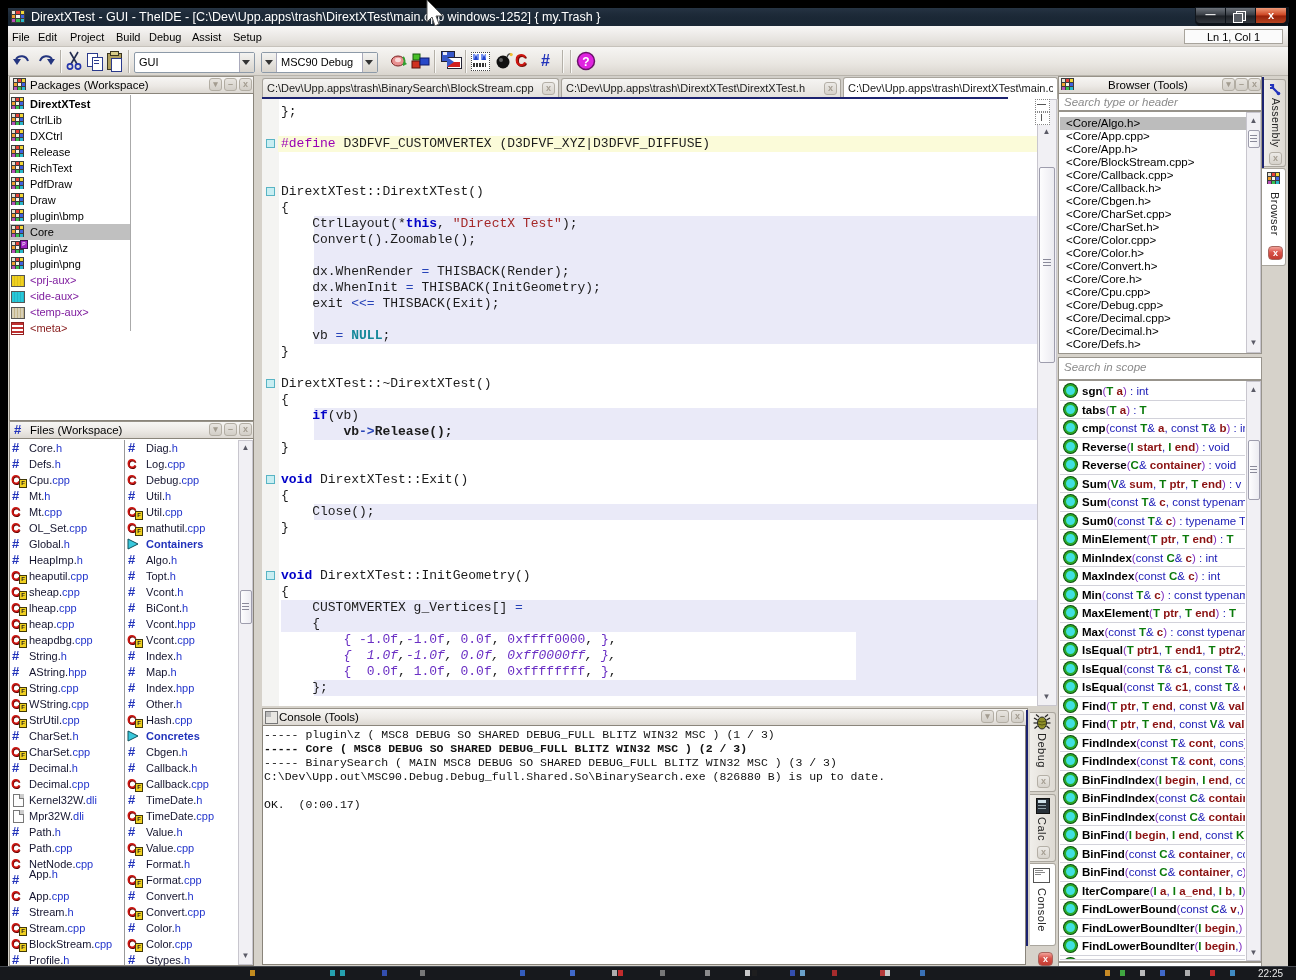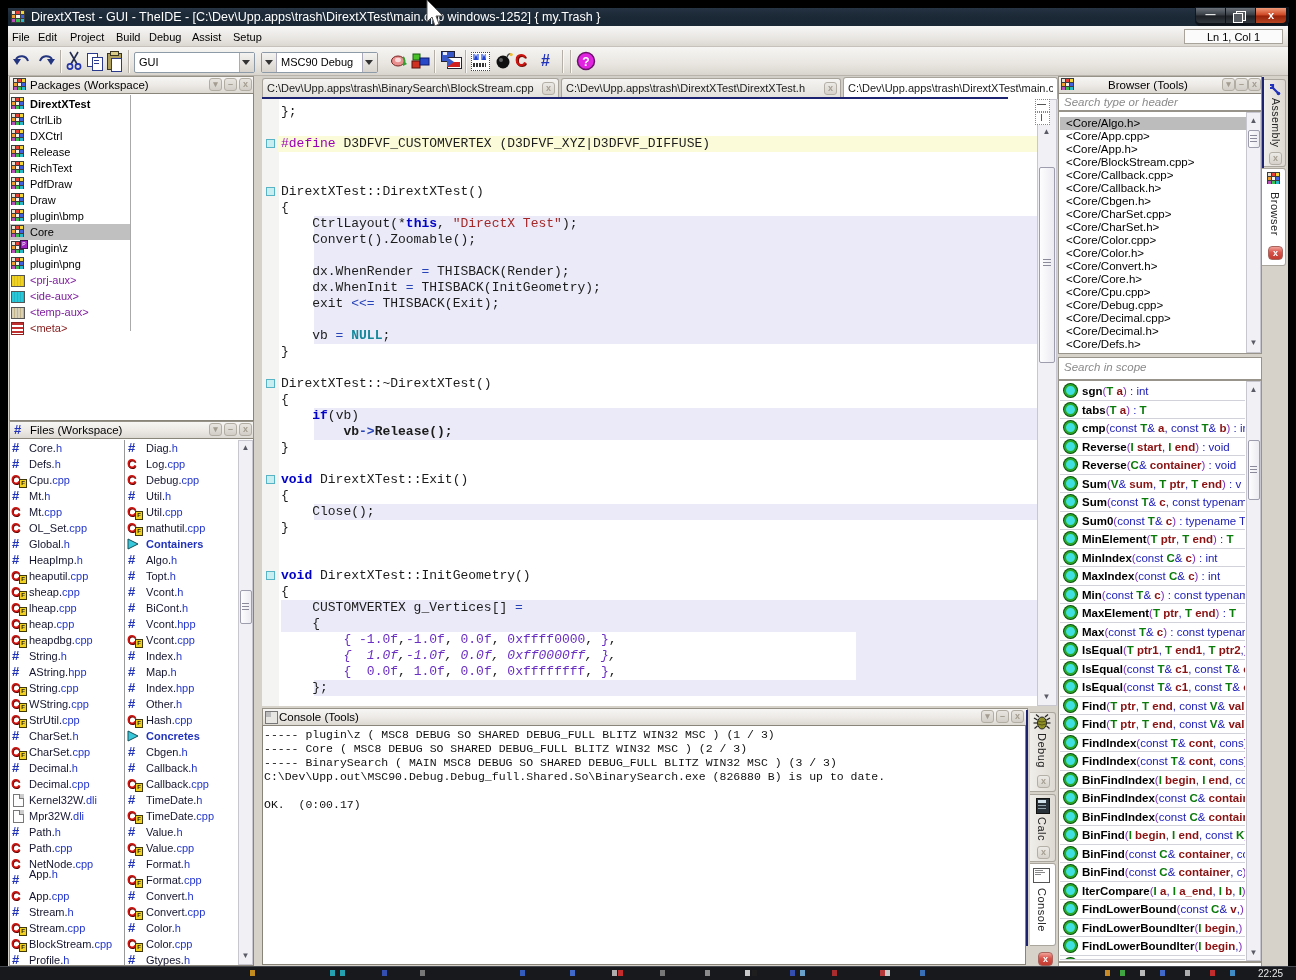--- a/index.html
+++ b/index.html
@@ -569,21 +569,21 @@
 <div class="ab hdr" style="left:262px;top:708px;width:766px;height:18px;"></div>
 <div class="ab" style="left:265px;top:711px;width:11px;height:11px;background:#e8e6e2;border:1px solid #777;"></div>
 <div class="ab" style="left:266px;top:712px;width:5px;height:5px;background:#bbb;"></div>
 <div class="ab" style="left:279px;top:711px;font-size:11.5px;color:#000;">Console (Tools)</div>
 <div class="hbtn" style="left:981px;top:710px;">▾</div>
 <div class="hbtn" style="left:996px;top:710px;">–</div>
 <div class="hbtn" style="left:1011px;top:710px;">x</div>
 <div class="ab" style="left:262px;top:726px;width:764px;height:239px;background:#fff;
 border:1px solid #89847a;border-top:none;box-sizing:border-box;"></div>
 <div class="ab mono" style="left:264px;top:728px;font-size:11.5px;color:#111;white-space:pre;">----- plugin\z ( MSC8 DEBUG SO SHARED DEBUG_FULL BLITZ WIN32 MSC ) (1 / 3)</div>
-<div class="ab mono" style="left:264px;top:742px;font-size:11.5px;color:#111;white-space:pre;">----- Core ( MSC8 DEBUG SO SHARED DEBUG_FULL BLITZ WIN32 MSC ) (2 / 3)</div>
+<div class="ab mono" style="left:264px;top:742px;font-size:11.5px;color:#111;white-space:pre;font-weight:bold;">----- Core ( MSC8 DEBUG SO SHARED DEBUG_FULL BLITZ WIN32 MSC ) (2 / 3)</div>
 <div class="ab mono" style="left:264px;top:756px;font-size:11.5px;color:#111;white-space:pre;">----- BinarySearch ( MAIN MSC8 DEBUG SO SHARED DEBUG_FULL BLITZ WIN32 MSC ) (3 / 3)</div>
 <div class="ab mono" style="left:264px;top:770px;font-size:11.5px;color:#111;white-space:pre;">C:\Dev\Upp.out\MSC90.Debug.Debug_full.Shared.So\BinarySearch.exe (826880 B) is up to date.</div>
 <div class="ab mono" style="left:264px;top:798px;font-size:11.5px;color:#111;white-space:pre;">OK.  (0:00.17)</div>
 <div class="ab" style="left:1028px;top:708px;width:30px;height:258px;background:#d6d2ca;"></div>
 <div class="ab" style="left:1026px;top:710px;width:2px;height:236px;background:#1c2370;"></div>
 <div class="ab" style="left:1030px;top:712px;width:26px;height:80px;background:linear-gradient(90deg,#f0eeea,#dedad3);
 border:1px solid #aaa69e;border-left:none;border-radius:0 3px 3px 0;box-sizing:border-box;"></div>
 <svg class="ab" style="left:1033px;top:713px" width="18" height="19" viewBox="0 0 18 19">
 <line x1="6" y1="4" x2="3" y2="1.5" stroke="#222" stroke-width="1.2"></line>
     <line x1="12" y1="4" x2="15" y2="1.5" stroke="#222" stroke-width="1.2"></line>

